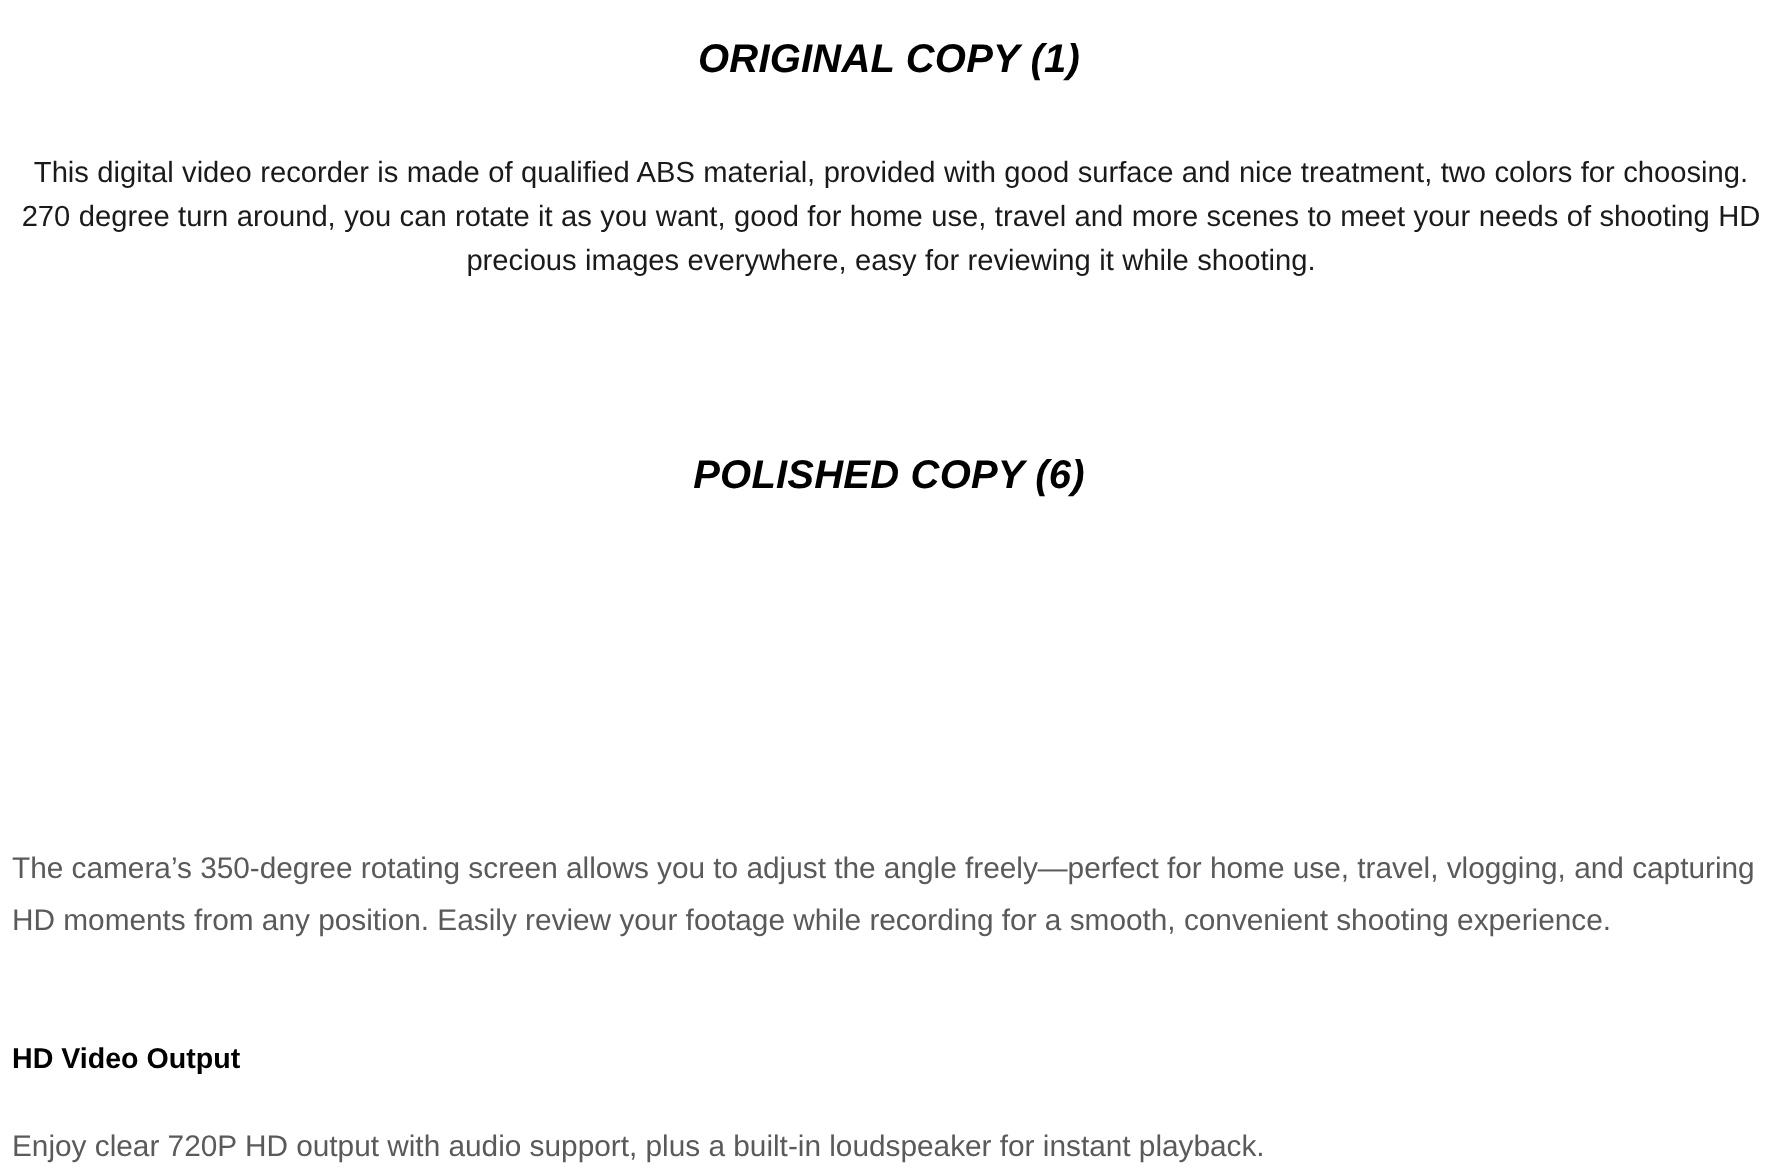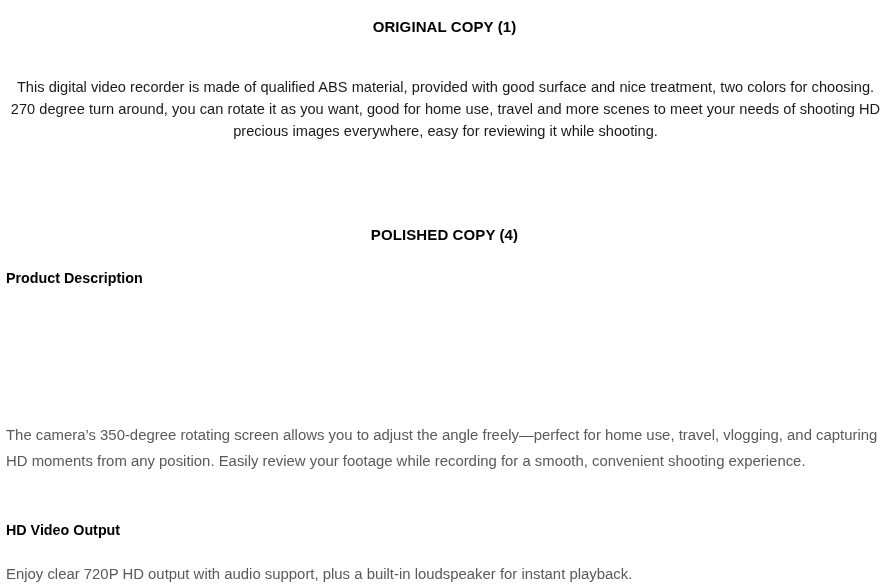--- a/index.html
+++ b/index.html
@@ -18,24 +18,25 @@
     width: 889px;
     height: 584px;
     box-sizing: border-box;
     padding: 0;
     background: #ffffff;
     position: relative;
   }
   .section-title {
     text-align: center;
     font-weight: bold;
-    font-size: 15px;
+    font-size: 20px;
     color: #000000;
     letter-spacing: 0.1px;
     line-height: 1.2;
+    font-style: italic;
   }
   .orig-title { margin: 18px 0 0 0; }
   .polished-title { margin: 0; position: absolute; left: 0; right: 0; top: 208px; }
 
   .body-orig {
     color: #1a1a1a;
     font-size: 14.6px;
     line-height: 22.2px;
     margin: 0;
     padding: 0 4px 0 6px;
@@ -70,25 +71,22 @@
 
 <div class="page">
 
   <div class="section-title orig-title">ORIGINAL COPY (1)</div>
 
   <div class="orig-block">
     <p class="body-orig">This digital video recorder is made of qualified ABS material, provided with good surface and nice treatment, two colors for choosing.</p>
     <p class="body-orig">270 degree turn around, you can rotate it as you want, good for home use, travel and more scenes to meet your needs of shooting HD precious images everywhere, easy for reviewing it while shooting.</p>
   </div>
 
-  <div class="section-title polished-title">POLISHED COPY (4)</div>
+  <div class="section-title polished-title">POLISHED COPY (6)</div>
 
-  <div class="blk-prod-desc">
-    <p class="sub-head">Product Description</p>
-  </div>
 
   <div class="blk-flex-body">
     <p class="polished-body">The camera’s 350-degree rotating screen allows you to adjust the angle freely—perfect for home use, travel, vlogging, and capturing HD moments from any position. Easily review your footage while recording for a smooth, convenient shooting experience.</p>
   </div>
 
   <div class="blk-hd-head">
     <p class="sub-head">HD Video Output</p>
   </div>
   <div class="blk-hd-body">
     <p class="polished-body">Enjoy clear 720P HD output with audio support, plus a built-in loudspeaker for instant playback.</p>

